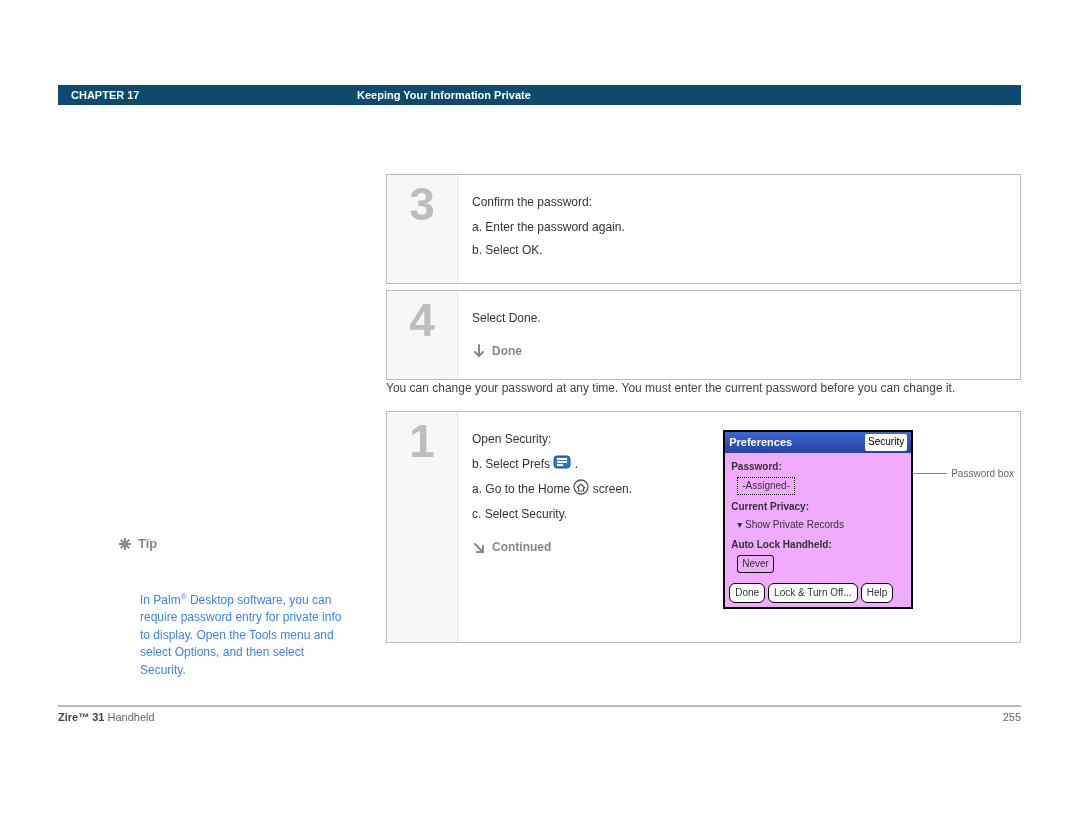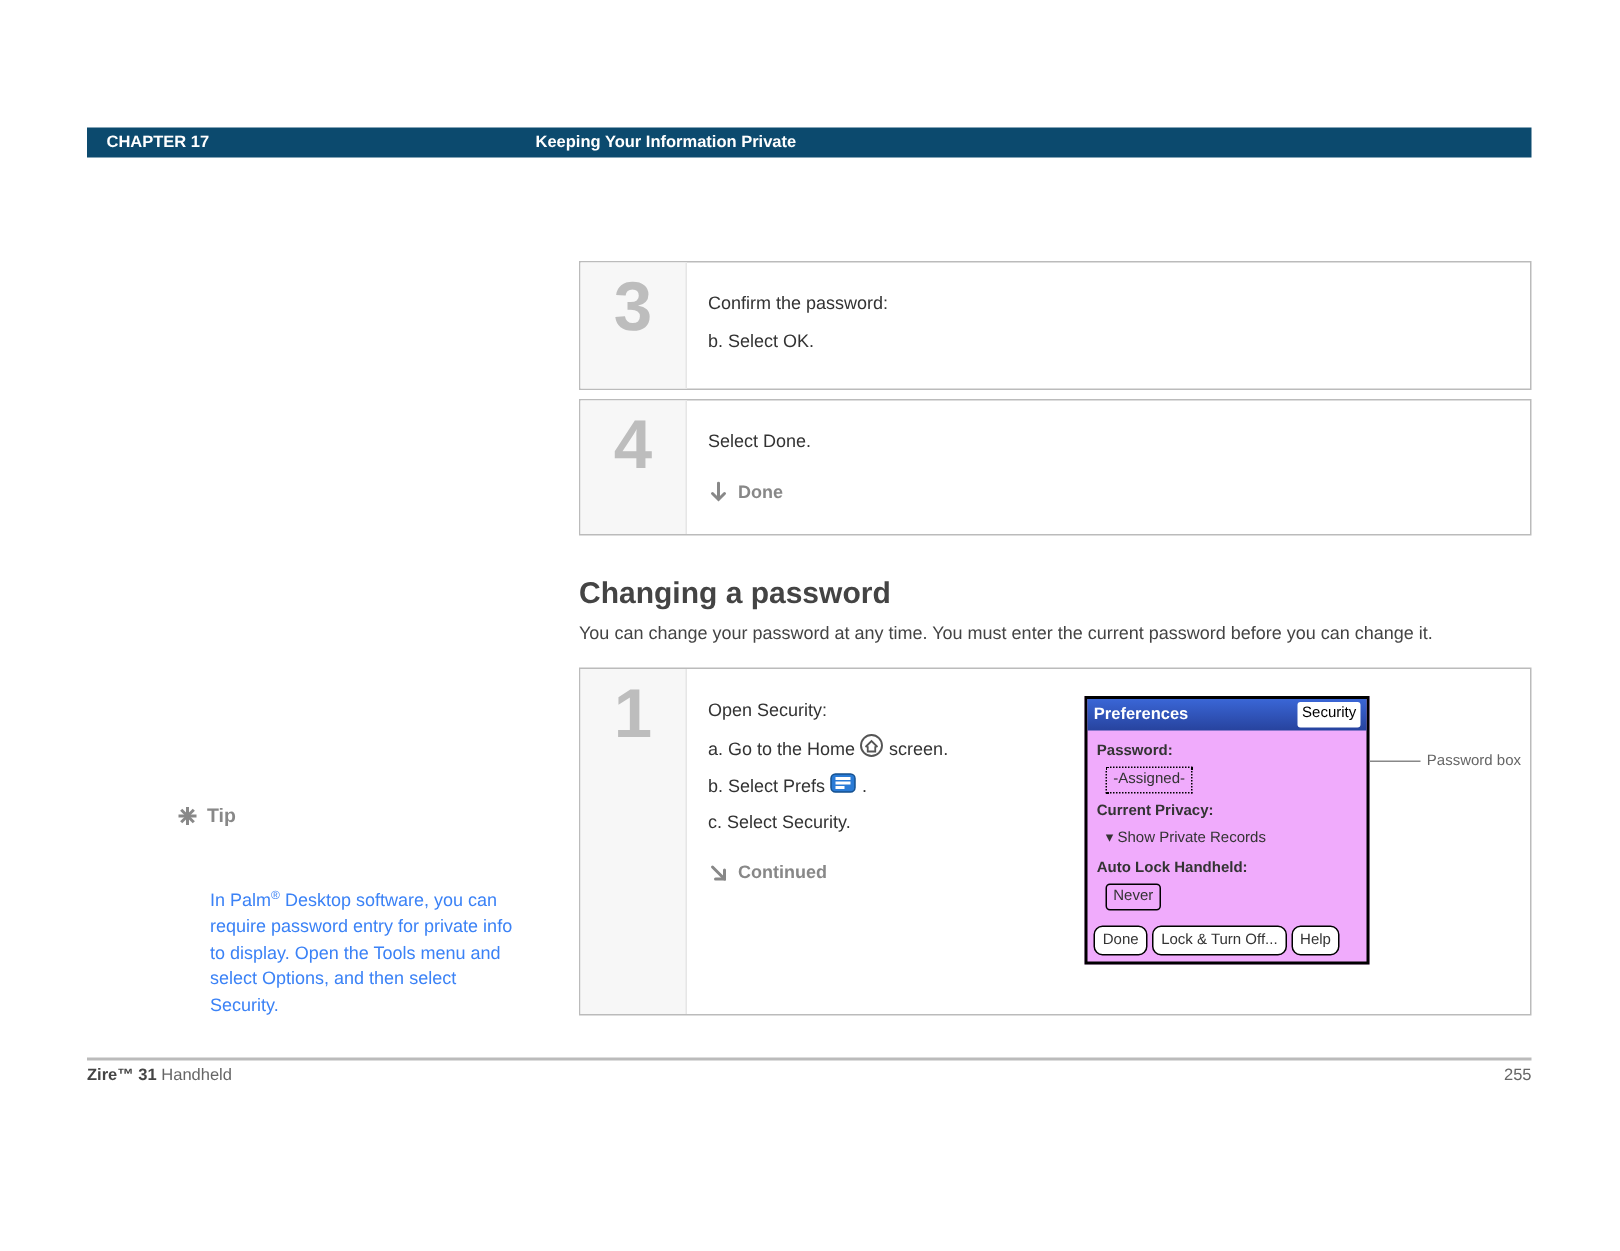--- a/index.html
+++ b/index.html
@@ -271,20 +271,21 @@
 
     <div class="right-col">
       <div class="first-step-gap"></div>
 
       <div class="step-box">
         <div class="step-inner">
           <div class="step-num">3</div>
           <div class="step-body">
             <p>Confirm the password:</p>
             <div class="sub-list">
+              <div>a.  Enter the password again.</div>
               <div>b.  Select OK.</div>
             </div>
           </div>
         </div>
       </div>
 
       <div class="step-box">
         <div class="step-inner">
           <div class="step-num">4</div>
           <div class="step-body">
@@ -295,50 +296,49 @@
                     <line x1="7" y1="1" x2="7" y2="11"></line>
                     <polyline points="3,8 7,12 11,8"></polyline>
                   </g>
                 </svg>
               <span>Done</span>
             </div>
           </div>
         </div>
       </div>
 
-      <h2 class="section-title">Changing a password</h2>
       <p class="section-desc">You can change your password at any time. You must enter the current password before you can change it.</p>
 
       <div class="step-box" style="margin-top:14px; min-height:216px;">
         <div class="step-inner">
           <div class="step-num">1</div>
           <div class="step-body" style="min-height:194px;">
             <p>Open Security:</p>
             <div class="sub-list" style="width:260px;">
-              <div>
-                <span>a.  Go to the Home </span>
-                <span class="inline-icon">
-                  <svg width="16" height="16" viewBox="0 0 16 16">
-                      <circle cx="8" cy="8" r="7" fill="none" stroke="#555" stroke-width="1.3"></circle>
-                      <path d="M4 9 L8 5 L12 9 M5.5 8.5 V12 H10.5 V8.5" fill="none" stroke="#555" stroke-width="1.2"></path>
-                    </svg>
-                </span>
-                <span> screen.</span>
-              </div>
               <div>
                 <span>b.  Select Prefs </span>
                 <span class="inline-icon">
                   <svg width="18" height="14" viewBox="0 0 18 14">
                       <rect x="1" y="1" width="16" height="12" rx="3" fill="#2a7bd6" stroke="#14508f"></rect>
                       <rect x="4" y="3" width="10" height="2" fill="#fff"></rect>
                       <rect x="4" y="6" width="10" height="2" fill="#fff"></rect>
                       <rect x="4" y="9" width="6" height="2" fill="#fff"></rect>
                     </svg>
                 </span>
                 <span> .</span>
+              </div>
+              <div>
+                <span>a.  Go to the Home </span>
+                <span class="inline-icon">
+                  <svg width="16" height="16" viewBox="0 0 16 16">
+                      <circle cx="8" cy="8" r="7" fill="none" stroke="#555" stroke-width="1.3"></circle>
+                      <path d="M4 9 L8 5 L12 9 M5.5 8.5 V12 H10.5 V8.5" fill="none" stroke="#555" stroke-width="1.2"></path>
+                    </svg>
+                </span>
+                <span> screen.</span>
               </div>
               <div>c.  Select Security.</div>
             </div>
             <div class="cont-line">
               <svg width="14" height="14" viewBox="0 0 14 14">
                   <g stroke="#888" stroke-width="2" fill="none" stroke-linecap="round">
                     <polyline points="3,3 11,11"></polyline>
                     <polyline points="11,5 11,11 5,11"></polyline>
                   </g>
                 </svg>

